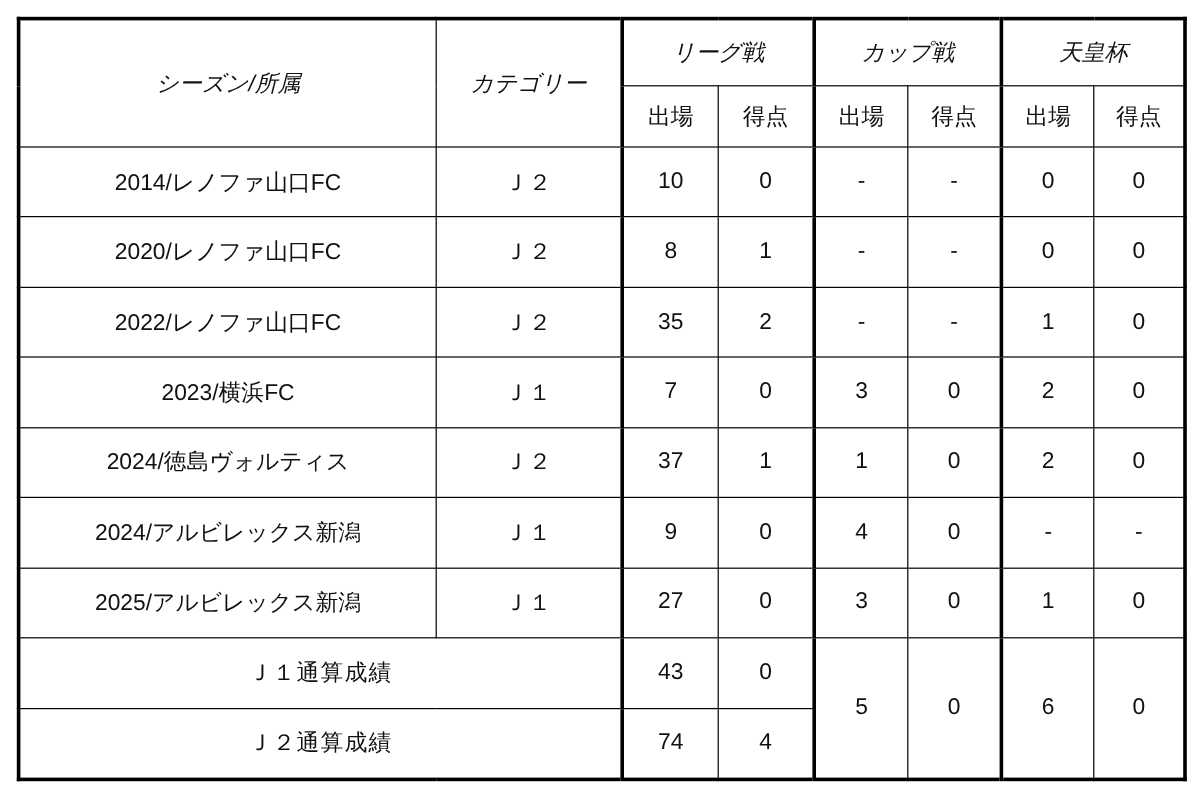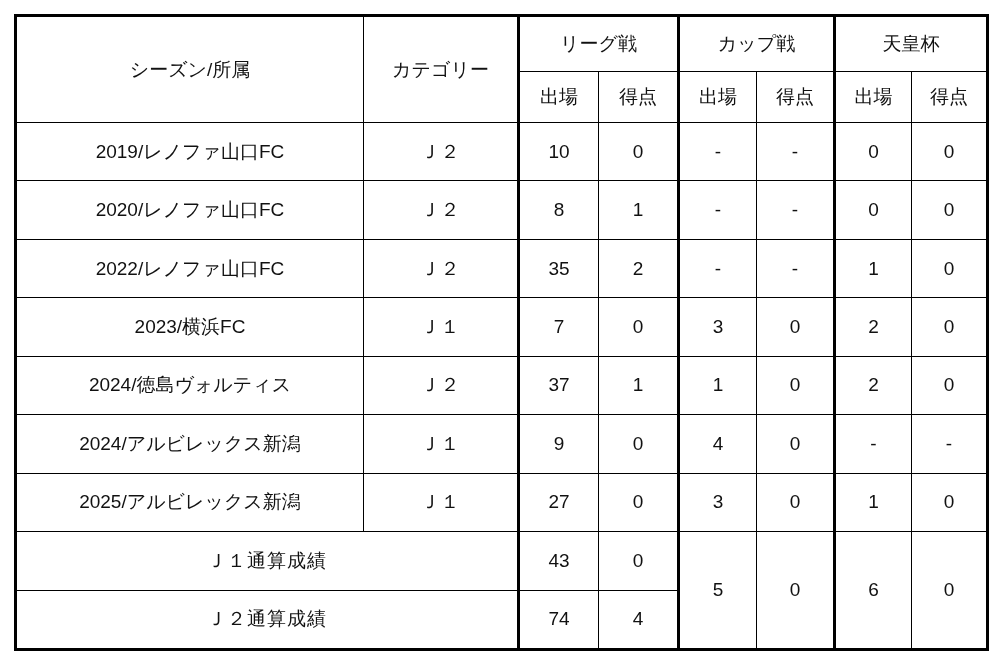--- a/index.html
+++ b/index.html
@@ -37,20 +37,21 @@
     padding: 0 4px;
     background: #ffffff;
   }
   
   table.stats {
     border: 3px solid #000000;
   }
   .hdr-top th {
     font-size: 20px;
     height: 54px;
+    font-style: italic;
   }
   .hdr-sub th {
     font-size: 18px;
     height: 50px;
   }
   th.season-head {
     font-size: 20px;
   }
   th.cat-head {
     font-size: 20px;
@@ -114,21 +115,21 @@
         <th class="sep-left">出場</th>
         <th>得点</th>
         <th class="sep-left">出場</th>
         <th>得点</th>
         <th class="sep-left">出場</th>
         <th>得点</th>
       </tr>
     </thead>
     <tbody>
       <tr>
-        <td class="season-cell">2019/レノファ山口FC</td>
+        <td class="season-cell">2014/レノファ山口FC</td>
         <td class="cat-cell">Ｊ２</td>
         <td class="num sep-left">10</td>
         <td class="num">0</td>
         <td class="num sep-left">-</td>
         <td class="num">-</td>
         <td class="num sep-left">0</td>
         <td class="num">0</td>
       </tr>
       <tr>
         <td class="season-cell">2020/レノファ山口FC</td>

